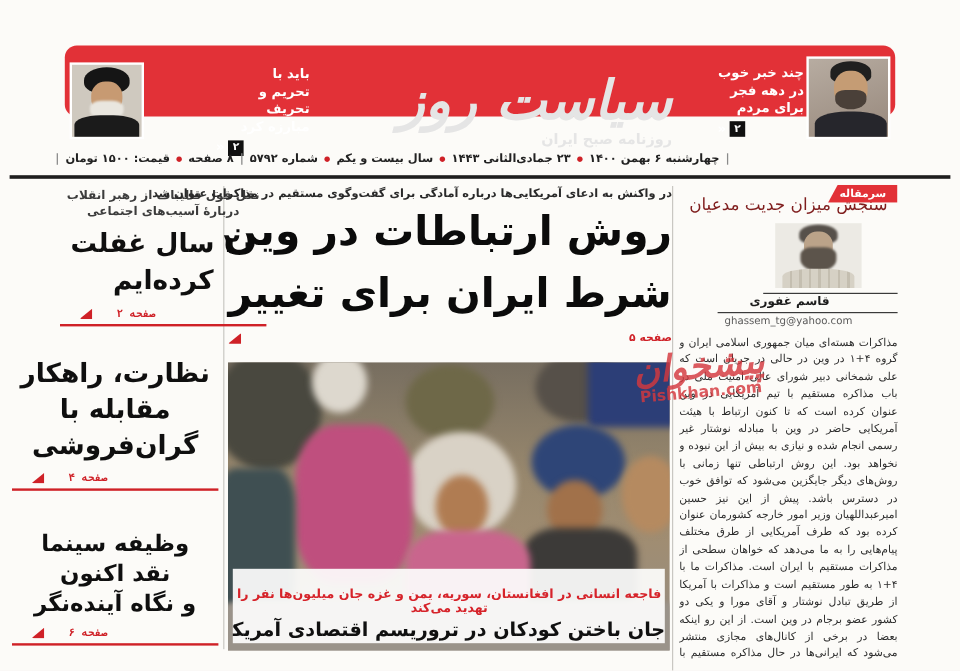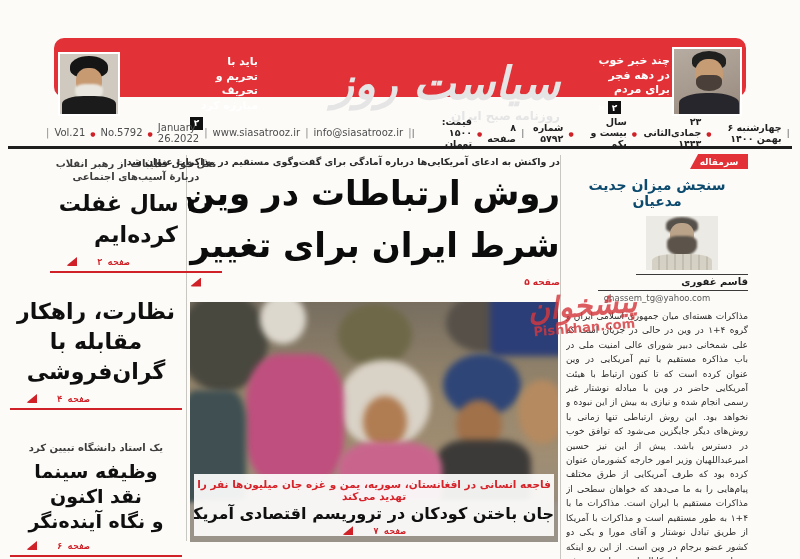--- a/index.html
+++ b/index.html
@@ -88,40 +88,40 @@
   .b-teal   { left:-10px; top:88px;  width:66px; height:124px; background:#3f4f52; border-radius:25%; }
   .b-beanie { left:253px; top:52px;  width:78px; height:62px;  background:#2e4577; }
   .b-face-r { left:266px; top:98px;  width:46px; height:50px;  background:#a1714a; }
   .b-jacket { left:246px; top:138px; width:95px; height:72px;  background:#3c3a38; border-radius:30%; }
   .b-edge   { left:328px; top:78px;  width:48px; height:64px;  background:#b58a60; }
   .b-floral { left:148px; top:140px; width:104px; height:74px; background:#c9658d; border-radius:35%; }
   .b-rubble { left:-6px;  top:198px; width:380px; height:50px; background:#9a938a; border-radius:10%; filter:blur(2px); }
 
   .caption { position:absolute; left:4px; right:4px; top:172px; height:62px;
              background:rgba(253,253,252,0.93); text-align:center; direction:rtl;
-             padding-top:4px; overflow:hidden; }
+             padding-top:15px; overflow:hidden; }
   .cap-kicker { color:#d6232a; font-size:10.5px; font-weight:700; letter-spacing:-0.3px; }
   .cap-hl { font-size:16px; font-weight:900; color:#101010; line-height:24px; white-space:nowrap; letter-spacing:-0.5px; }
   .caption .ref-row { justify-content:center; margin-top:0; }
 
   
   .editorial { position:absolute; left:566px; top:152px; width:182px; }
   .ed-label { position:absolute; right:0; top:2px; width:58px; height:15px; background:#e23137;
               color:#fff; font-size:9px; font-weight:700; display:flex; align-items:center;
               justify-content:center; clip-path:polygon(14% 0,100% 0,100% 100%,0 100%); direction:rtl; }
-  .ed-hl { margin-top:25px; direction:rtl; text-align:center; font-size:14px; font-weight:700; color:#0c4a6e; }
+  .ed-hl { margin-top:11px; direction:rtl; text-align:center; font-size:14px; font-weight:400; color:#7f1d1d; }
   .portrait { position:relative; margin-top:7px; margin-left:80px; width:72px; height:54px;
               background:#eceae4; overflow:hidden; }
   .po-hair { position:absolute; left:20px; top:1px; width:32px; height:16px; background:#56504a; border-radius:50% 50% 30% 30%; filter:blur(1px); }
   .po-face { position:absolute; left:24px; top:7px; width:24px; height:24px; background:#bba389; border-radius:45%; }
   .po-beard { position:absolute; left:21px; top:20px; width:30px; height:20px; background:#5c544b; border-radius:35% 35% 55% 55%; filter:blur(1px); }
   .po-shirt { position:absolute; left:6px; top:38px; width:60px; height:16px;
               background:repeating-linear-gradient(90deg,#d6d1c5 0 6px,#c4beb0 6px 8px); border-radius:40% 40% 0 0; }
   .ed-rule-a { border-top:1.5px solid #3a3a3a; width:112px; margin:4px 0 0 70px; }
-  .ed-byline { direction:rtl; text-align:right; font-size:10px; font-weight:700; color:#1c1c1c; padding-left:2px; margin-top:1px; }
+  .ed-byline { direction:rtl; text-align:center; font-size:10px; font-weight:700; color:#1c1c1c; padding-left:2px; margin-top:1px; }
   .ed-rule-b { border-top:1.5px solid #3a3a3a; width:150px; margin:3px 0 0 32px; }
   .ed-email { text-align:center; font-size:8.5px; color:#5a5a5a; margin-top:2px; }
   .ed-body { margin-top:6px; direction:rtl; text-align:justify; font-size:9px; line-height:14.4px;
              color:#2d2d2d; height:272px; overflow:hidden; letter-spacing:-0.2px; }
 
   
   .watermark { position:absolute; left:524px; top:290px; width:118px; text-align:center;
                color:#d4383e; transform:rotate(-5deg); opacity:0.82; z-index:6; pointer-events:none; }
   .wm-name { font-size:30px; font-weight:900; font-style:italic; line-height:32px; }
   .wm-site { font-size:13px; font-weight:700; margin-top:-2px; }
@@ -168,33 +168,20 @@
       <div class="pic pic-jahromi">
         <div class="jah-hair"></div>
           <div class="jah-face"></div>
         <div class="jah-beard"></div>
           <div class="jah-suit"></div>
       </div>
     </div>
   </header>
 
   <div class="infobar">
-    <div class="ib-latin">
-      <span class="pipe"></span>
-      <span>Vol.21</span>
-      <span class="dot"></span>
-      <span>No.5792</span>
-      <span class="dot"></span>
-      <span>January 26.2022</span>
-      <span class="pipe"></span>
-      <span>www.siasatrooz.ir</span>
-      <span class="pipe"></span>
-      <span>info@siasatrooz.ir</span>
-      <span class="pipe"></span>
-    </div>
     <div class="ib-fa">
       <span class="pipe"></span>
       <span>چهارشنبه ۶ بهمن ۱۴۰۰</span>
       <span class="dot"></span>
       <span>۲۳ جمادی‌الثانی ۱۴۴۳</span>
       <span class="dot"></span>
       <span>سال بیست و یکم</span>
       <span class="dot"></span>
       <span>شماره ۵۷۹۲</span>
       <span class="pipe"></span>
@@ -229,21 +216,20 @@
       <div>گران‌فروشی</div>
     </div>
     <div class="ref-row">
         <span class="drop"></span>
       <span class="ref-text">صفحه ۴</span>
       </div>
     <div class="red-rule"></div>
   </article>
 
   <article class="story story-3">
-    <div class="kicker">یک استاد دانشگاه تبیین کرد</div>
     <div class="hl hl-3">
       <div>وظیفه سینما</div>
       <div>نقد اکنون</div>
       <div>و نگاه آینده‌نگر</div>
     </div>
     <div class="ref-row">
         <span class="drop"></span>
       <span class="ref-text">صفحه ۶</span>
       </div>
     <div class="red-rule"></div>

